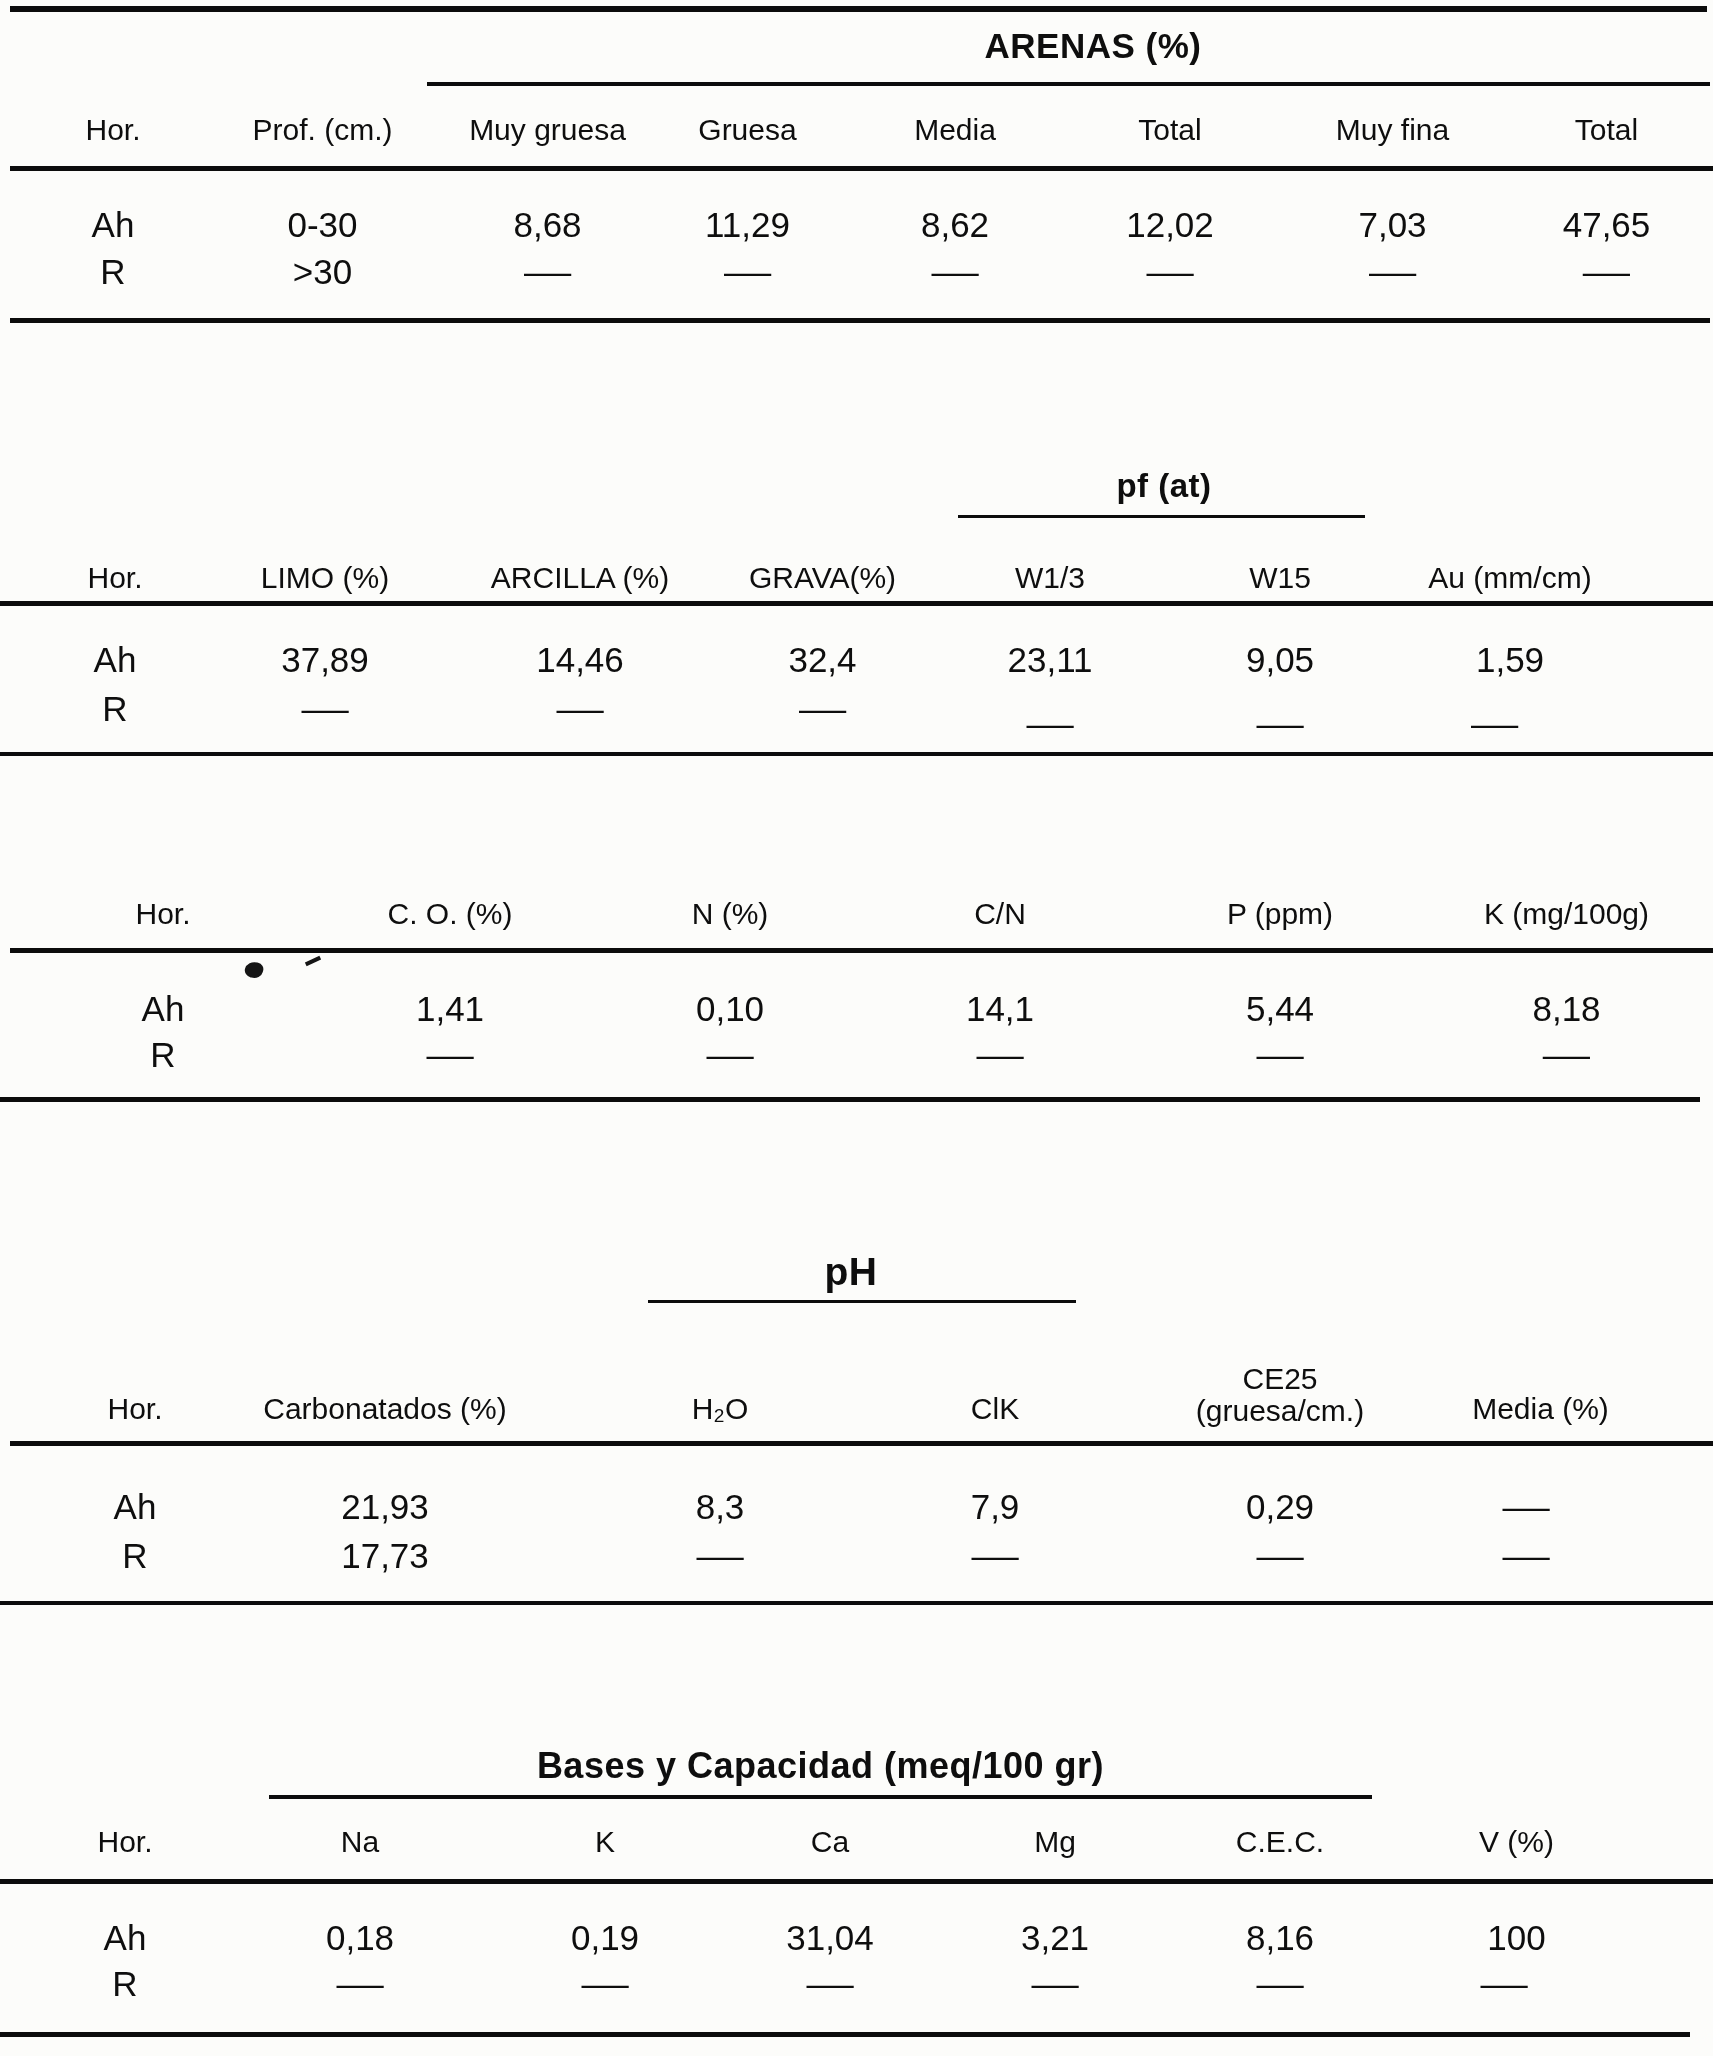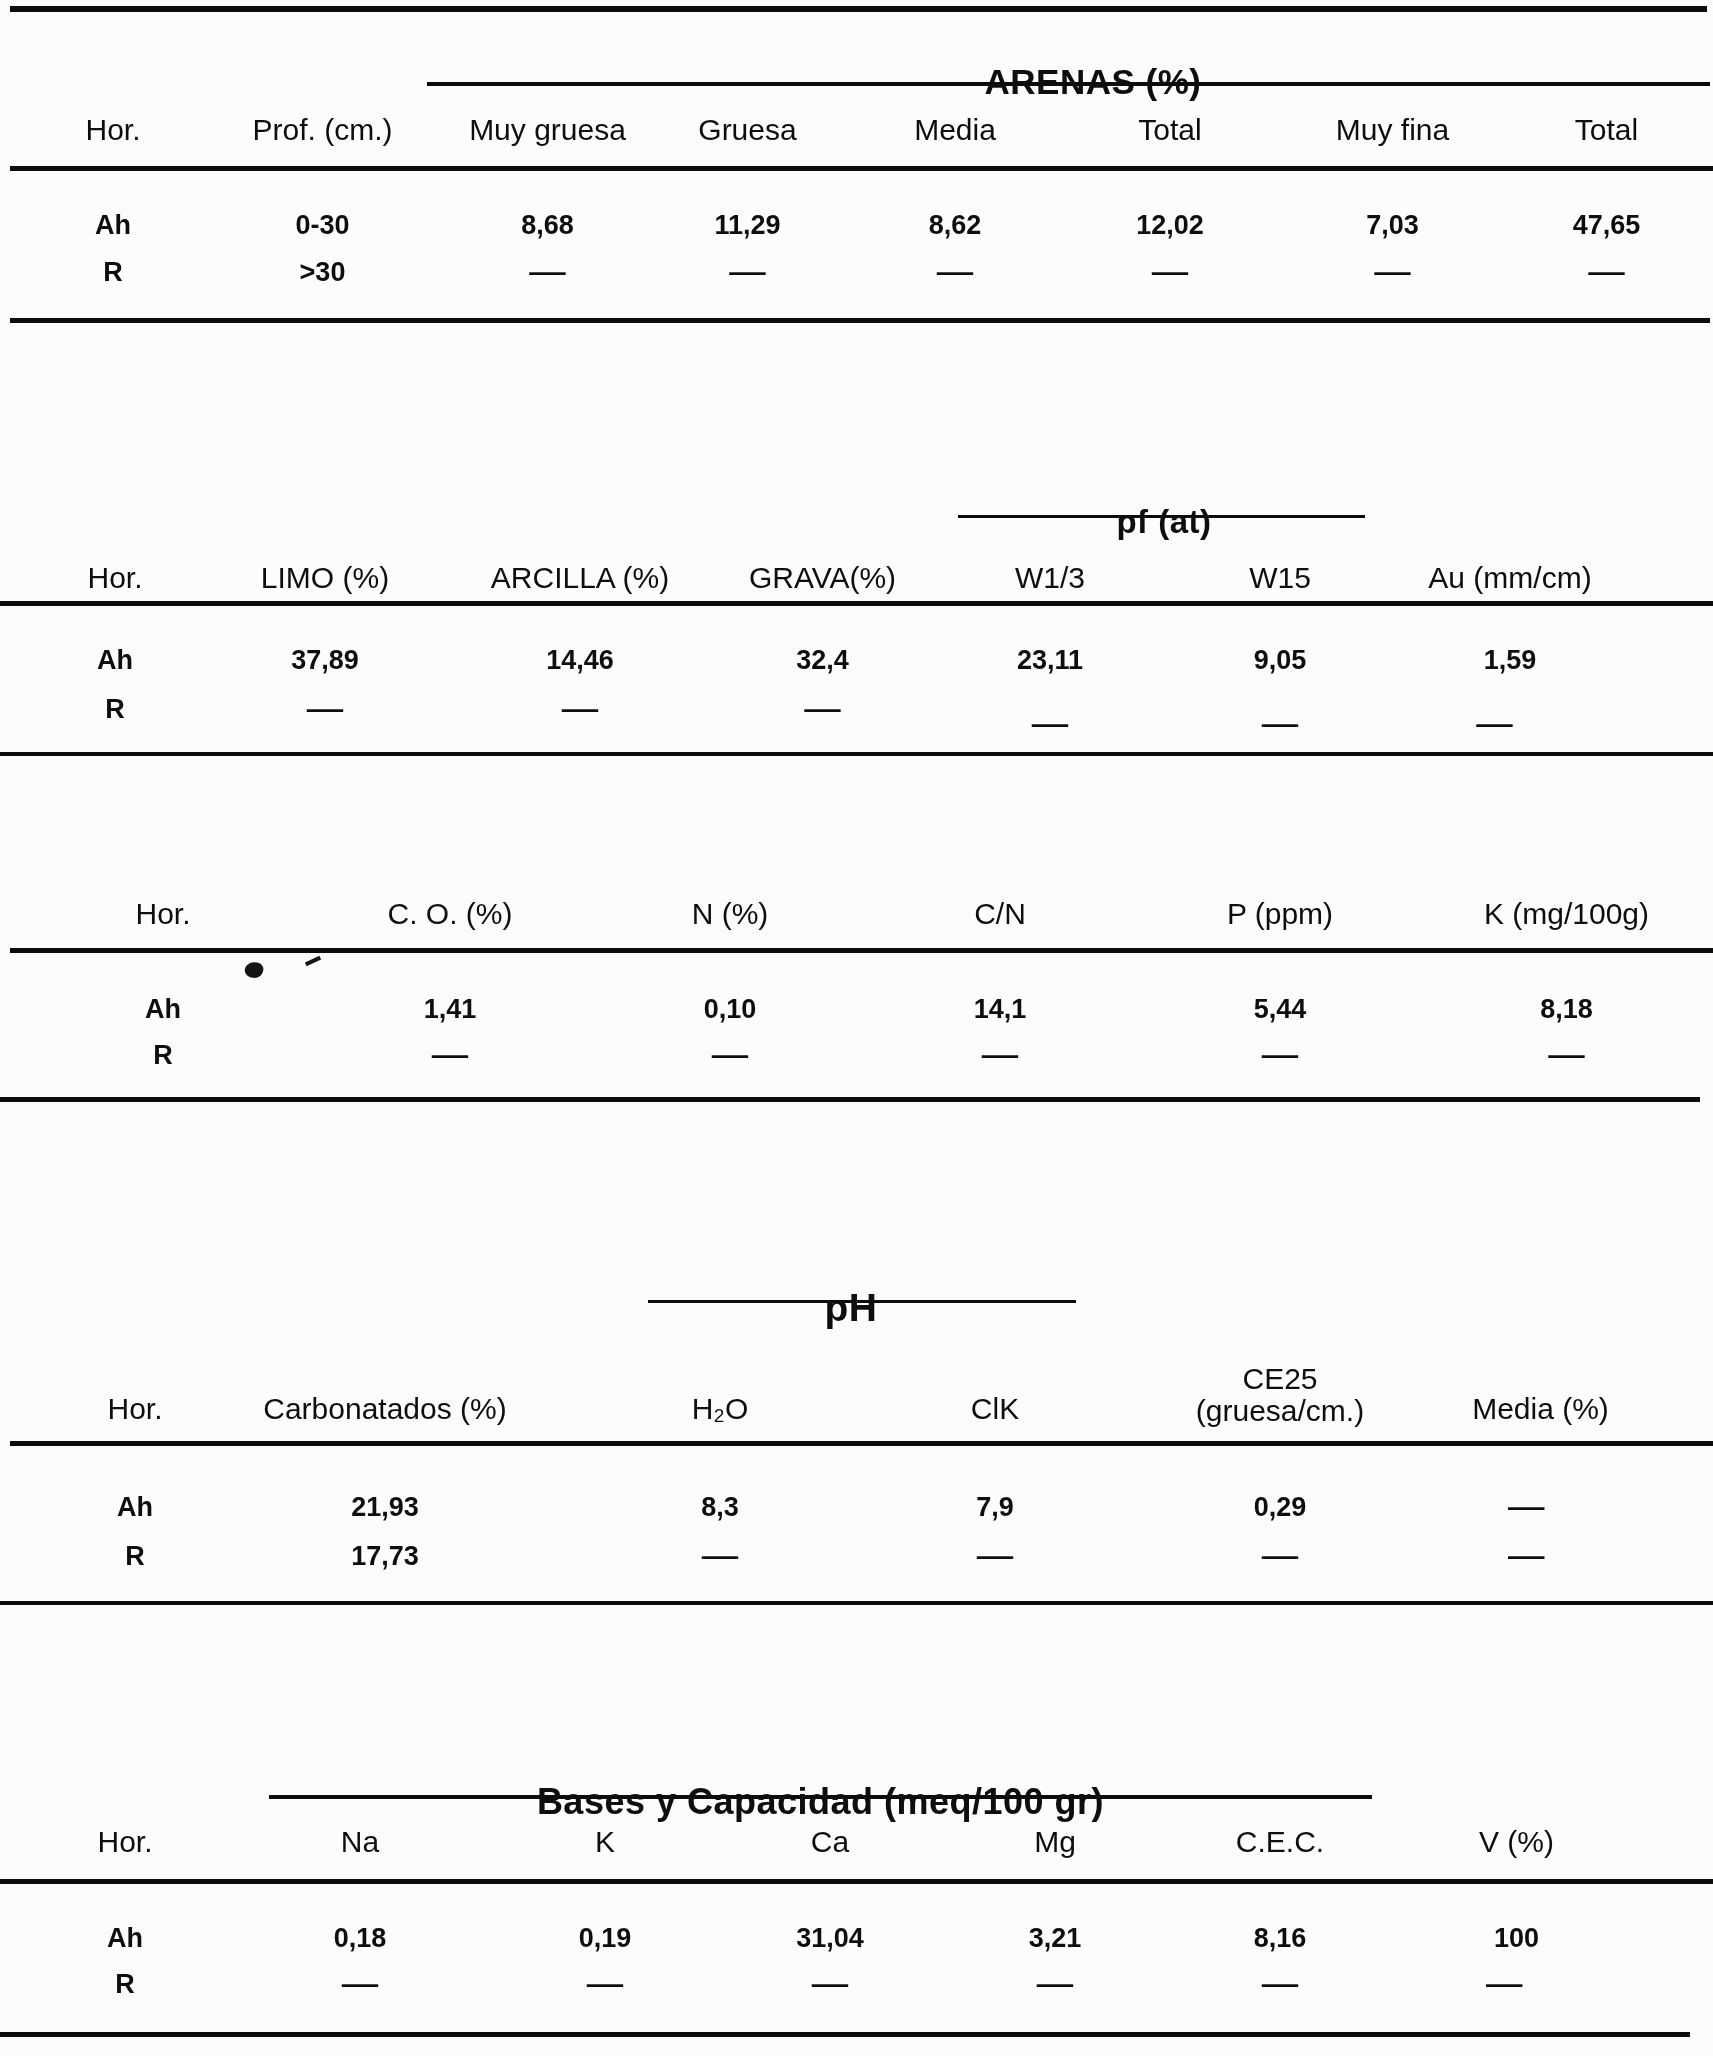--- a/index.html
+++ b/index.html
@@ -3,27 +3,27 @@
 <meta charset="utf-8">
 <style>
   html,body { margin:0; padding:0; background:#fcfcfa; }
   .page {
     position:relative; width:1713px; height:2056px;
     background:#fcfcfa; color:#0e0e0e;
     font-family:"Liberation Sans", sans-serif;
     overflow:hidden;
   }
   .rule { position:absolute; background:#0c0c0c; }
-  .gtitle { position:absolute; text-align:center; font-weight:bold; letter-spacing:0.5px;margin-top:36px; }
+  .gtitle { position:absolute; text-align:center; font-weight:bold; letter-spacing:0.5px; }
   .grow {
     position:absolute; left:0; right:0; height:50px;
     display:grid; align-items:center;
   }
   .hdr { font-weight:normal; font-size:30px; }
-  .dat { font-weight:bold; font-size:27px; }
+  .dat { font-weight:normal; font-size:35px; }
   .c { text-align:center; }
   .dash { transform:scaleX(1.35); }
   .shift { position:relative; top:15px; }
   .twoline { white-space:pre-line; line-height:1.08; transform:translateY(-14px); }
   .speck { position:absolute; background:#151515; }
 
   .g1 { grid-template-columns:190px 265px 185px 215px 200px 230px 215px 213px; }
   .g2 { grid-template-columns:200px 250px 260px 225px 230px 230px 318px; }
   .g3 { grid-template-columns:300px 300px 260px 280px 280px 293px; }
   .g4 { grid-template-columns:240px 320px 320px 230px 340px 263px; }

